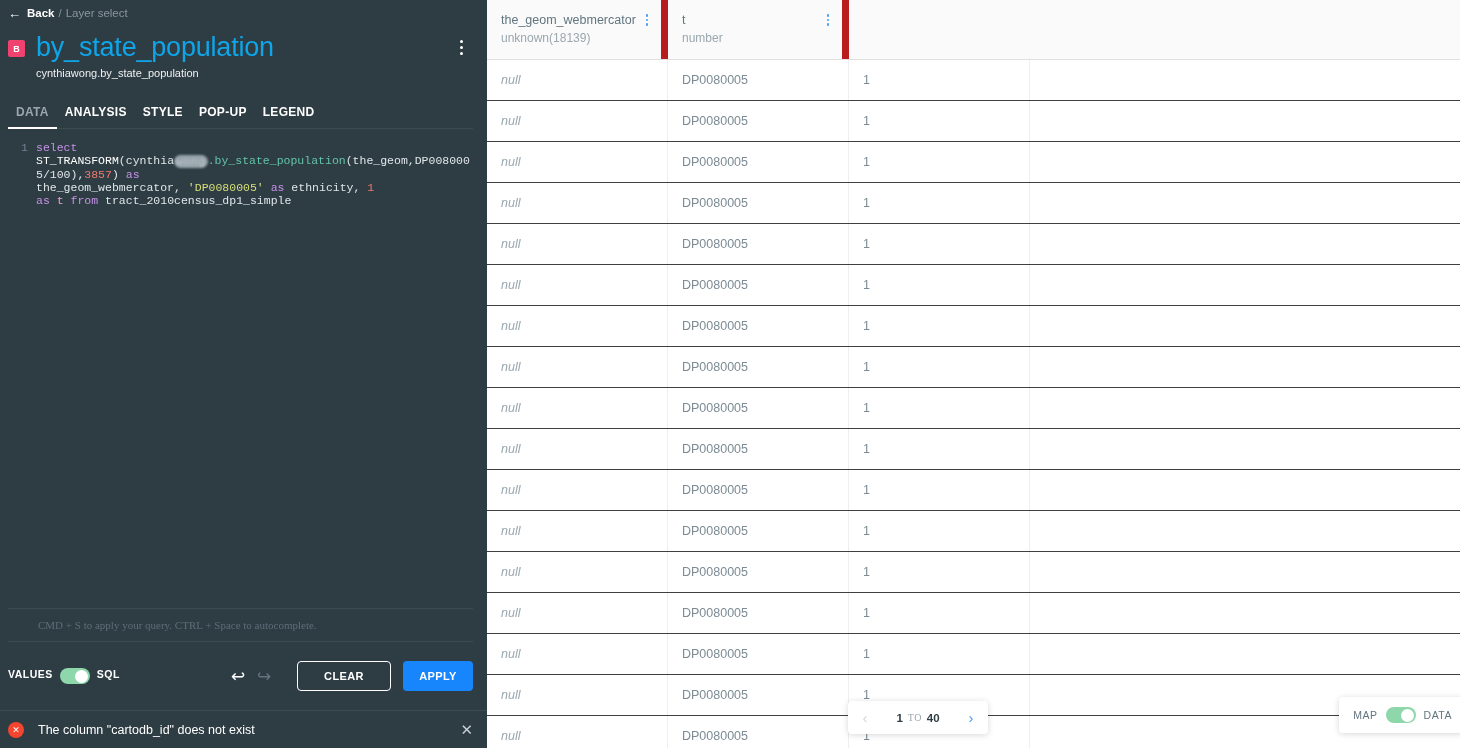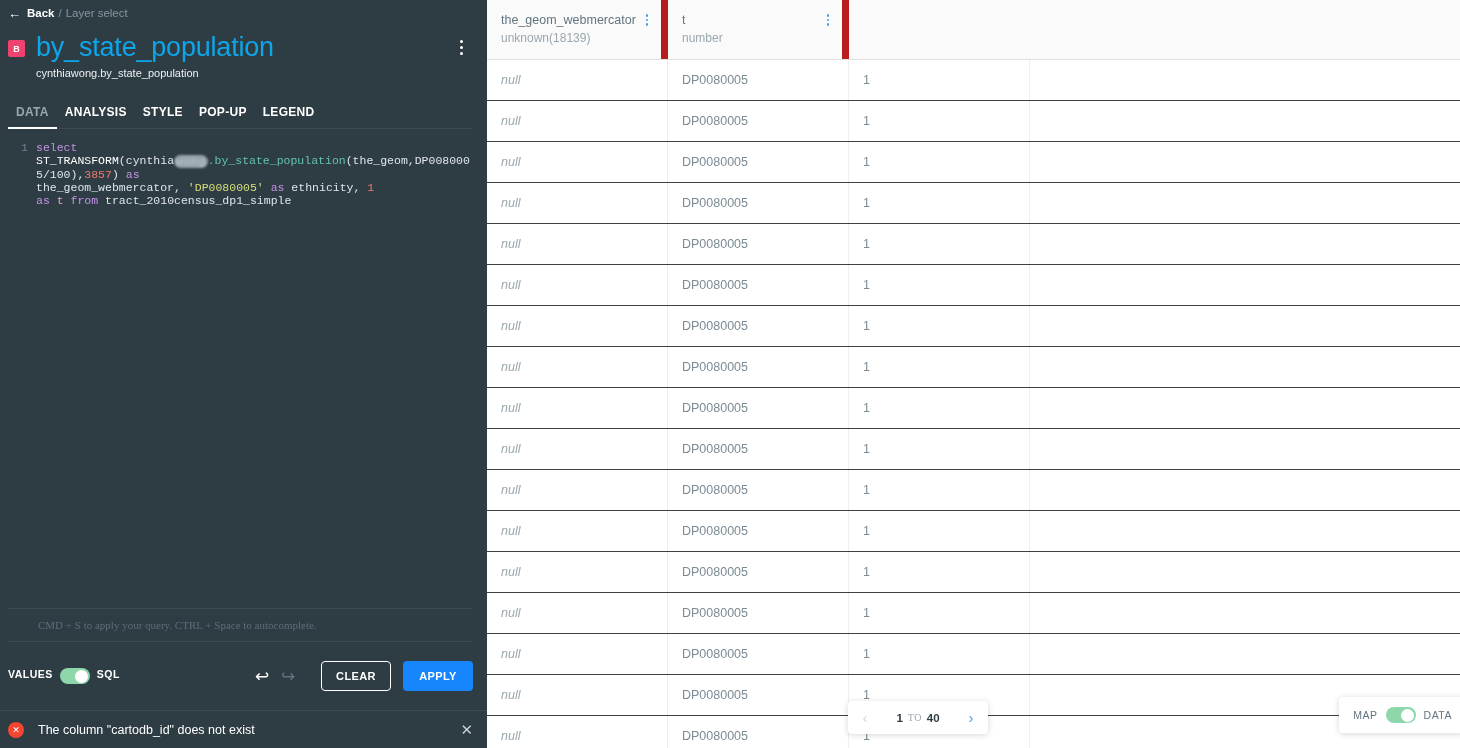--- a/index.html
+++ b/index.html
@@ -130,21 +130,21 @@
   }
   #footer-spacer { flex: 1 1 auto; }
   .hist-btn {
     width: 26px; height: 26px; display: flex; align-items: center;
     justify-content: center; cursor: pointer; font-size: 17px;
     line-height: 1;
   }
   #undo-btn { color: #ffffff; }
   #redo-btn { color: #63747e; cursor: default; }
   #clear-btn {
-    width: 70px; height: 30px; border: 1px solid #ffffff; border-radius: 4px;
+    width: 94px; height: 30px; border: 1px solid #ffffff; border-radius: 4px;
     background: transparent; color: #ffffff; font-size: 11px; font-weight: bold;
     letter-spacing: 0.4px; cursor: pointer; margin-left: 20px;
     font-family: "Liberation Sans", sans-serif;
   }
   #apply-btn {
     width: 70px; height: 30px; border: none; border-radius: 4px;
     background: #1785FB; color: #ffffff; font-size: 11px; font-weight: bold;
     letter-spacing: 0.4px; cursor: pointer; margin-left: 12px;
     font-family: "Liberation Sans", sans-serif;
   }

